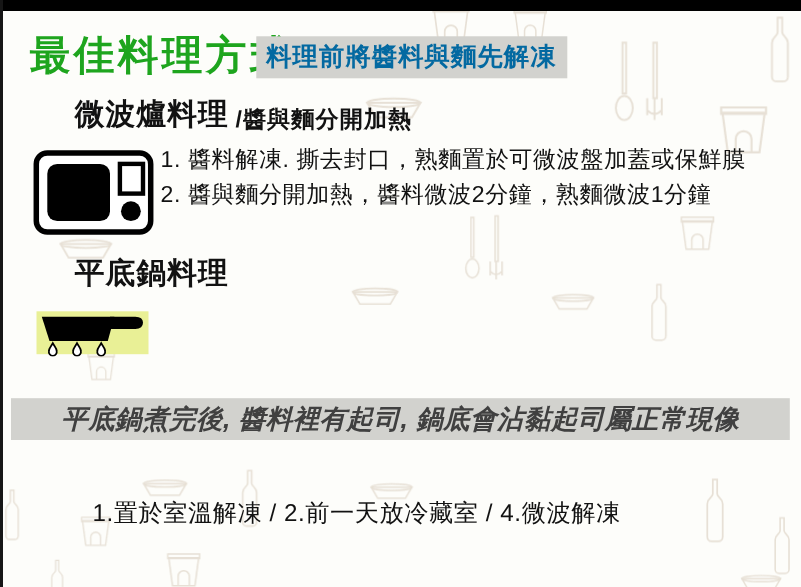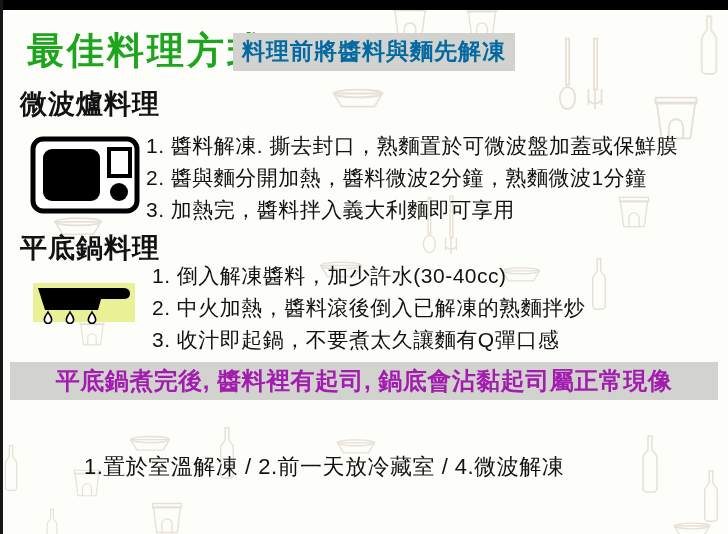--- a/index.html
+++ b/index.html
@@ -17,35 +17,35 @@
     position:absolute;left:27px;top:26px;
     font-size:37px;font-weight:bold;color:#1ea51e;letter-spacing:3px;white-space:nowrap;
   }
   .page-subtitle{
     position:absolute;left:233px;top:33px;
     background:#d2d2ce;color:#0369a1;
     font-size:23px;font-weight:bold;letter-spacing:1px;
     padding:3px 9px 4px 9px;white-space:nowrap;
   }
 
-  .section-heading-row{position:absolute;display:flex;align-items:flex-end;white-space:nowrap;}
+  .section-heading-row{position:absolute;display:flex;align-items:flex-end;white-space:nowrap;margin-left:48px;}
   .section-heading{font-size:27px;font-weight:bold;letter-spacing:1px;}
   .heading-note{font-size:21px;font-weight:600;margin-left:6px;letter-spacing:1px;}
 
   .steps{position:absolute;font-size:21px;letter-spacing:0.5px;}
   .step-line{height:32px;line-height:32px;white-space:nowrap;}
 
   .microwave-art{position:absolute;left:30px;top:136px;}
   .pan-highlight{position:absolute;left:33px;top:283px;width:102px;height:39px;background:#e9f096;}
   .pan-art{position:absolute;left:34px;top:284px;}
 
   .notice-band{
     position:absolute;left:10px;top:362px;width:708px;height:38px;
     background:#d2d2ce;display:flex;align-items:center;justify-content:center;
-    font-size:24px;font-weight:bold;letter-spacing:0.5px;white-space:nowrap;color:#a21caf;
+    font-size:24px;font-weight:bold;letter-spacing:0.5px;white-space:nowrap;color:#404040;font-style:italic;
   }
 
   .defrost-heading{position:absolute;left:28px;top:420px;font-size:25px;font-weight:bold;letter-spacing:1px;}
   .defrost-methods{position:absolute;left:84px;top:452px;font-size:22px;letter-spacing:0.5px;white-space:nowrap;}
 </style>
 </head>
 <body>
 
 <div class="canvas">
 
@@ -102,53 +102,48 @@
   </svg>
 
   <div class="topbar"></div>
   <div class="leftbar"></div>
 
   <div class="page-title">最佳料理方式</div>
   <div class="page-subtitle">料理前將醬料與麵先解凍</div>
 
   <div class="section-heading-row" style="left:20px;top:86px;">
     <span class="section-heading">微波爐料理</span>
+    <span class="heading-note">/醬與麵分開加熱</span>
   </div>
 
   <svg class="microwave-art" width="110" height="78" viewBox="0 0 110 78">
     <rect x="3" y="3" width="104" height="72" rx="10" fill="#ffffff" stroke="#000000" stroke-width="5"></rect>
     <rect x="13" y="13" width="57" height="52" rx="9" fill="#000000"></rect>
     <rect x="79" y="13" width="21" height="27" fill="#ffffff" stroke="#000000" stroke-width="4"></rect>
     <circle cx="89" cy="56" r="9" fill="#000000"></circle>
   </svg>
 
   <div class="steps" style="left:146px;top:130px;">
     <div class="step-line">1. 醬料解凍. 撕去封口，熟麵置於可微波盤加蓋或保鮮膜</div>
     <div class="step-line">2. 醬與麵分開加熱，醬料微波2分鐘，熟麵微波1分鐘</div>
-    <div class="step-line">3. 加熱完，醬料拌入義大利麵即可享用</div>
   </div>
 
   <div class="section-heading-row" style="left:20px;top:230px;">
     <span class="section-heading">平底鍋料理</span>
   </div>
 
   <div class="pan-highlight"></div>
   <svg class="pan-art" width="100" height="40" viewBox="0 0 100 40">
     <path d="M4,4 L70,4 L64,26 L11,26 Z" fill="#000000"></path>
     <path d="M66,4 L89,4 Q96,4 96,9.5 Q96,15 89,15 L63,15 Z" fill="#000000"></path>
     <g fill="#ffffff" stroke="#000000" stroke-width="1.6">
       <path d="M14,28 c1.5,3 3.5,4.5 3.5,7 a3.6,3.6 0 1 1 -7,0 c0,-2.5 2,-4 3.5,-7 z"></path>
       <path d="M36,28 c1.5,3 3.5,4.5 3.5,7 a3.6,3.6 0 1 1 -7,0 c0,-2.5 2,-4 3.5,-7 z"></path>
       <path d="M58,28 c1.5,3 3.5,4.5 3.5,7 a3.6,3.6 0 1 1 -7,0 c0,-2.5 2,-4 3.5,-7 z"></path>
     </g>
   </svg>
 
-  <div class="steps" style="left:152px;top:260px;">
-    <div class="step-line">1. 倒入解凍醬料，加少許水(30-40cc)</div>
-    <div class="step-line">2. 中火加熱，醬料滾後倒入已解凍的熟麵拌炒</div>
-    <div class="step-line">3. 收汁即起鍋，不要煮太久讓麵有Q彈口感</div>
-  </div>
 
   <div class="notice-band">平底鍋煮完後, 醬料裡有起司, 鍋底會沾黏起司屬正常現像</div>
 
   <div class="defrost-methods">1.置於室溫解凍 / 2.前一天放冷藏室 / 4.微波解凍</div>
 
 </div>
 
 </body></html>

